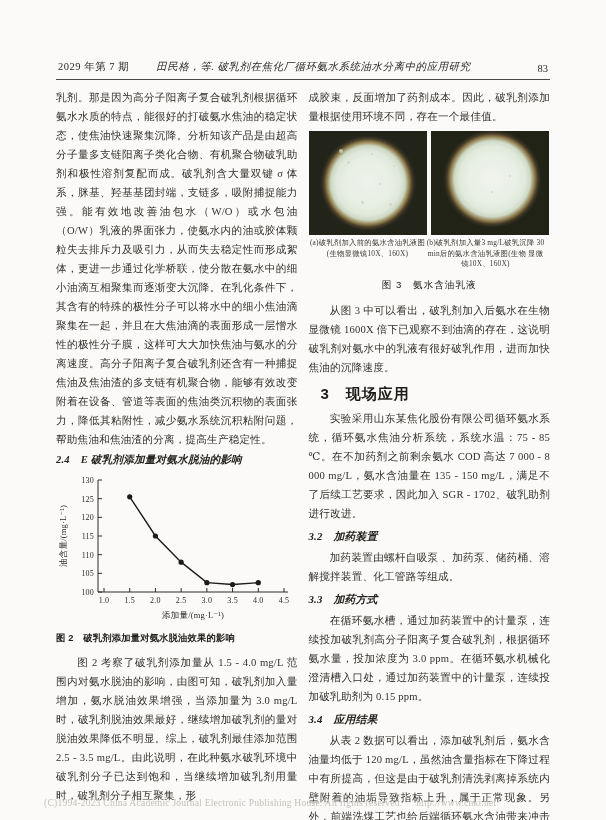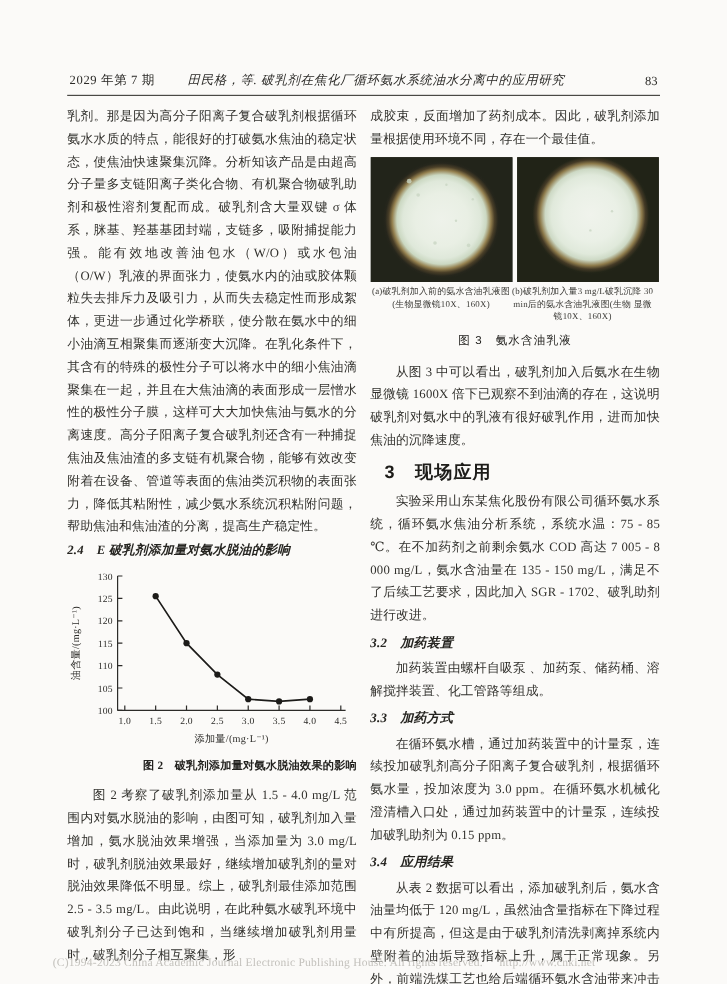--- a/index.html
+++ b/index.html
@@ -27,22 +27,22 @@
   p.body { text-align:justify; }
   p.indent { text-indent:2em; }
 
   h4.kai { font-size:10.6px; line-height:19px; font-style:italic; font-weight:bold; color:#262521; margin:1px 0; }
   h3.hei { font-family:Liberation Sans, sans-serif; font-size:15px; line-height:18px;
     font-weight:bold; color:#1d1c19; margin:8px 0 6px 12px; letter-spacing:1px; }
   h4.sub { font-size:10.8px; line-height:18px; font-style:italic; font-weight:bold; color:#262521; margin:4px 0 3px 0; }
 
   
   .fig2 { margin:3px 0 2px 0; }
-  .fig-caption { font-family:Liberation Serif, serif; font-weight:bold;
-    font-size:9.3px; line-height:13px; text-align:right; color:#23221f; margin:2px 0 8px 0; }
+  .fig-caption { font-family:Liberation Sans, sans-serif; font-weight:bold;
+    font-size:9.3px; line-height:13px; text-align:left; color:#23221f; margin:2px 0 8px 0; }
 
   
   .photos { display:flex; gap:4px; margin:5px 0 3px 0; }
   .micrograph { width:118px; height:104px; position:relative; overflow:hidden;
     background:
       radial-gradient(circle 49px at 50% 50%,
         #eef2ea 0%, #e9efe4 45%, #dfe8da 66%, #cbd8c2 76%,
         #94804f 84%, #4a3f28 90%, #26261c 96%, #22241a 100%),
       #22241a; }
   .micrograph.b {
@@ -150,21 +150,21 @@
         </div>
       </div>
       <div class="photo-captions">
         <div class="photo-cap">(a)破乳剂加入前的氨水含油乳液图 (生物显微镜10X、160X)</div>
         <div class="photo-cap">(b)破乳剂加入量3 mg/L破乳沉降 30 min后的氨水含油乳液图(生物 显微镜10X、160X)</div>
       </div>
       <div class="fig3-caption">图 3　氨水含油乳液</div>
 
       <p class="body indent">从图 3 中可以看出，破乳剂加入后氨水在生物显微镜 1600X 倍下已观察不到油滴的存在，这说明破乳剂对氨水中的乳液有很好破乳作用，进而加快焦油的沉降速度。</p>
       <h3 class="hei">3　现场应用</h3>
-      <p class="body indent">实验采用山东某焦化股份有限公司循环氨水系统，循环氨水焦油分析系统，系统水温：75 - 85 ℃。在不加药剂之前剩余氨水 COD 高达 7 005 - 8 000 mg/L，氨水含油量在 135 - 150 mg/L，满足不了后续工艺要求，因此加入 SGR - 1702、破乳助剂进行改进。</p>
+      <p class="body indent">实验采用山东某焦化股份有限公司循环氨水系统，循环氨水焦油分析系统，系统水温：75 - 85 ℃。在不加药剂之前剩余氨水 COD 高达 7 000 - 8 000 mg/L，氨水含油量在 135 - 150 mg/L，满足不了后续工艺要求，因此加入 SGR - 1702、破乳助剂进行改进。</p>
       <h4 class="sub">3.2　加药装置</h4>
       <p class="body indent">加药装置由螺杆自吸泵 、加药泵、储药桶、溶解搅拌装置、化工管路等组成。</p>
       <h4 class="sub">3.3　加药方式</h4>
       <p class="body indent">在循环氨水槽，通过加药装置中的计量泵，连续投加破乳剂高分子阳离子复合破乳剂，根据循环氨水量，投加浓度为 3.0 ppm。在循环氨水机械化澄清槽入口处，通过加药装置中的计量泵，连续投加破乳助剂为 0.15 ppm。</p>
       <h4 class="sub">3.4　应用结果</h4>
       <p class="body indent">从表 2 数据可以看出，添加破乳剂后，氨水含油量均低于 120 mg/L，虽然油含量指标在下降过程中有所提高，但这是由于破乳剂清洗剥离掉系统内壁附着的油垢导致指标上升，属于正常现象。另外，前端洗煤工艺也给后端循环氨水含油带来冲击波动，但药剂的加入使氨水含油的效果</p>
     </div>
   </div>
 </div>
 

